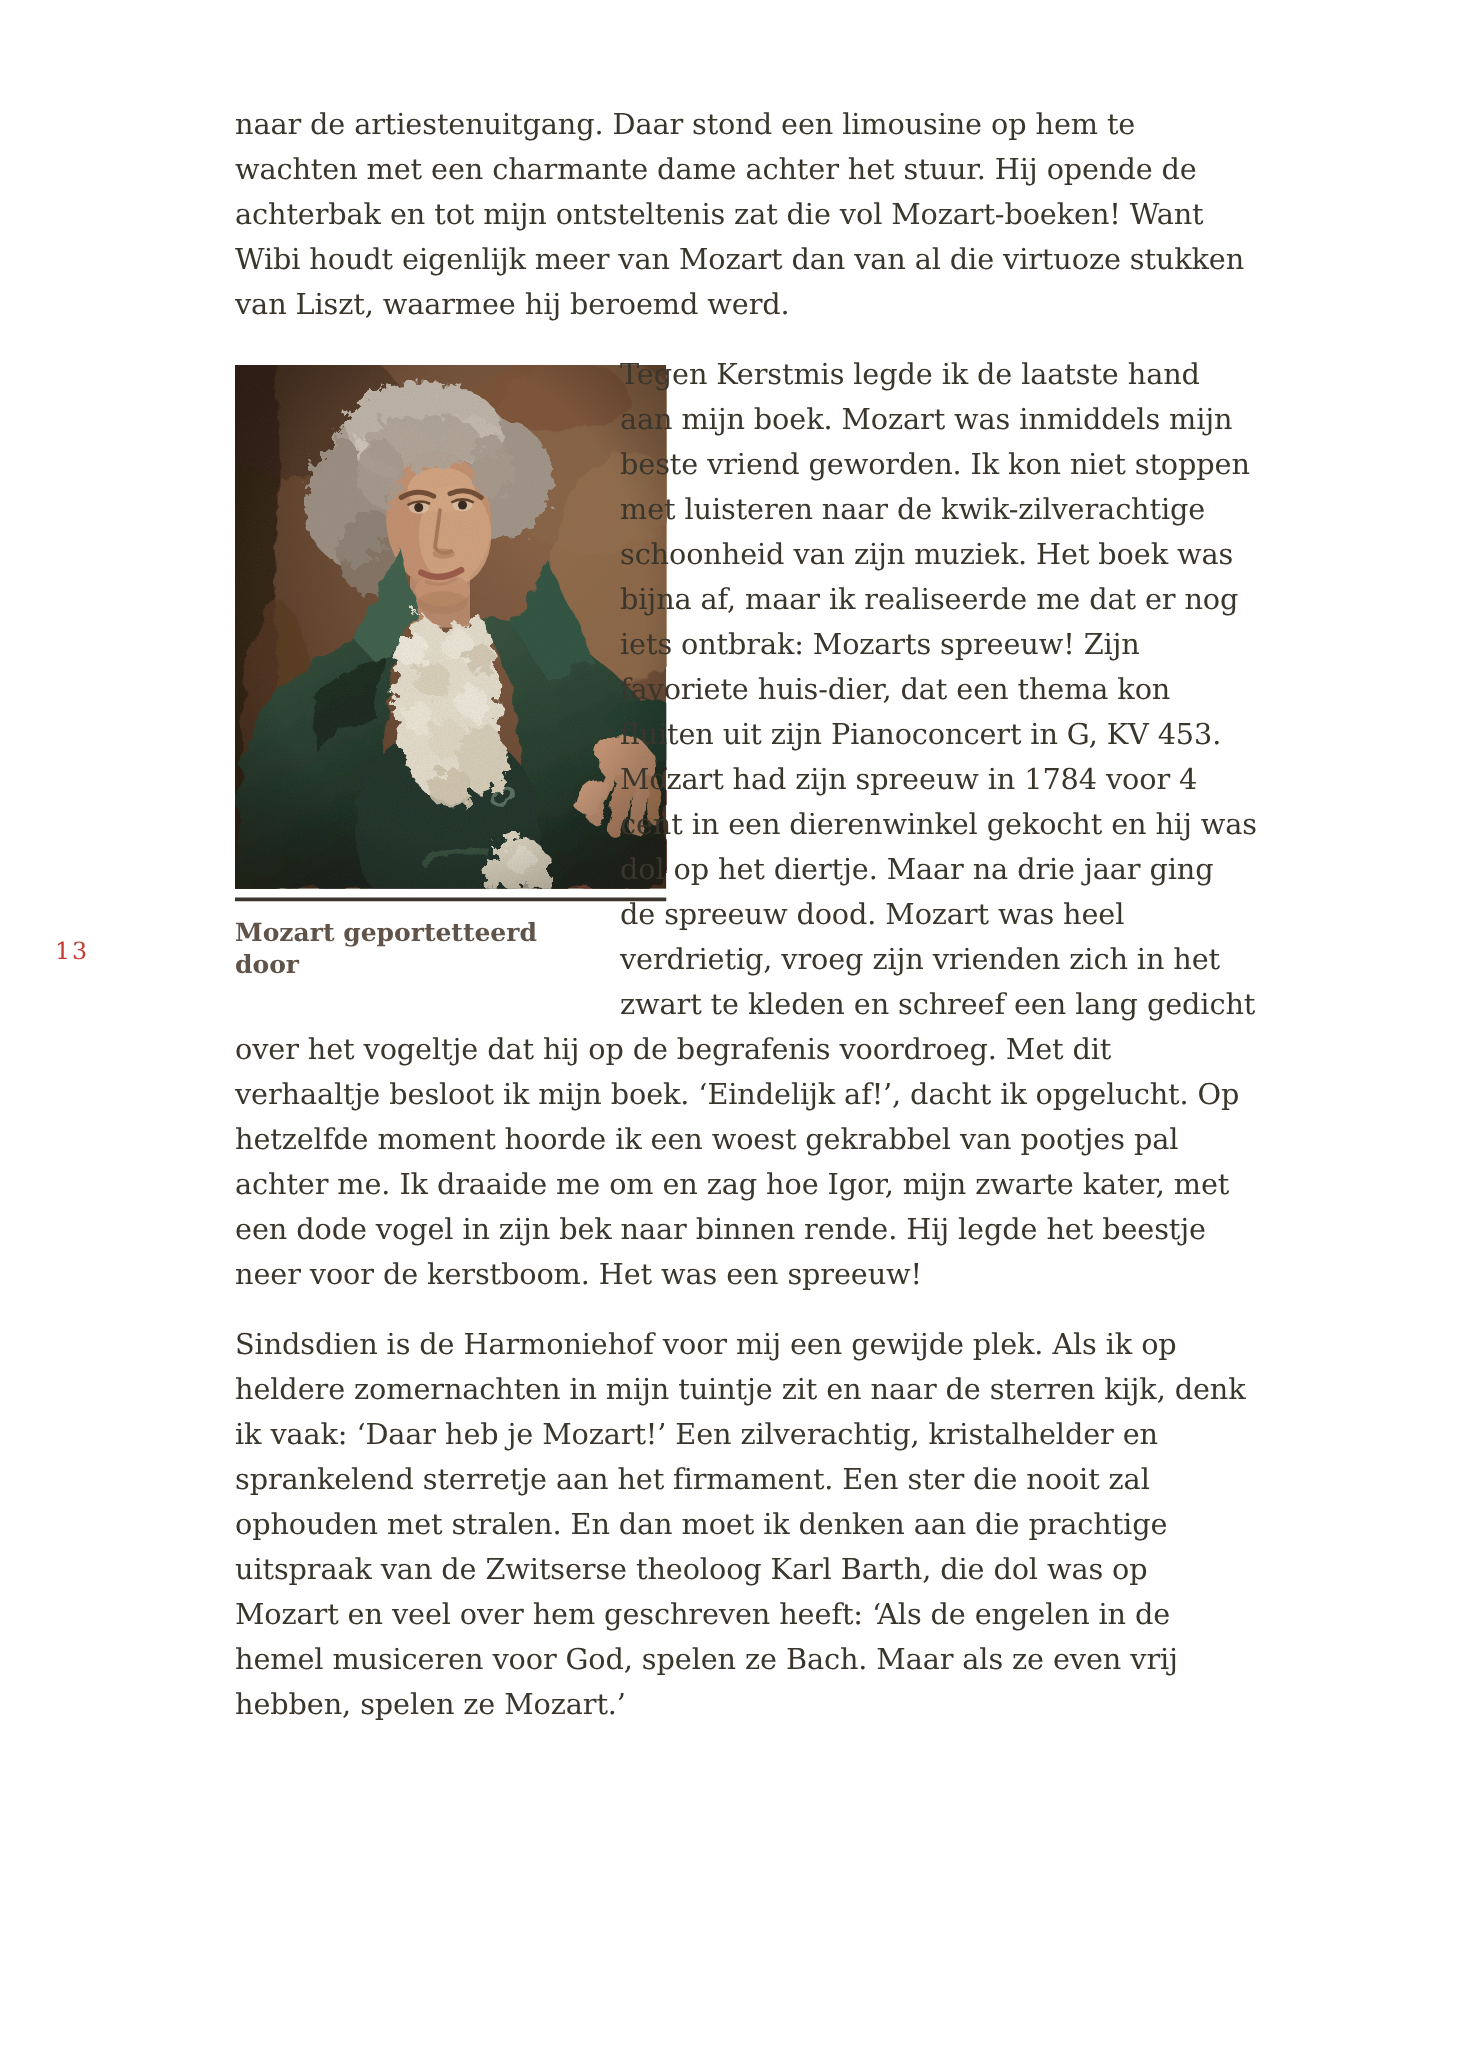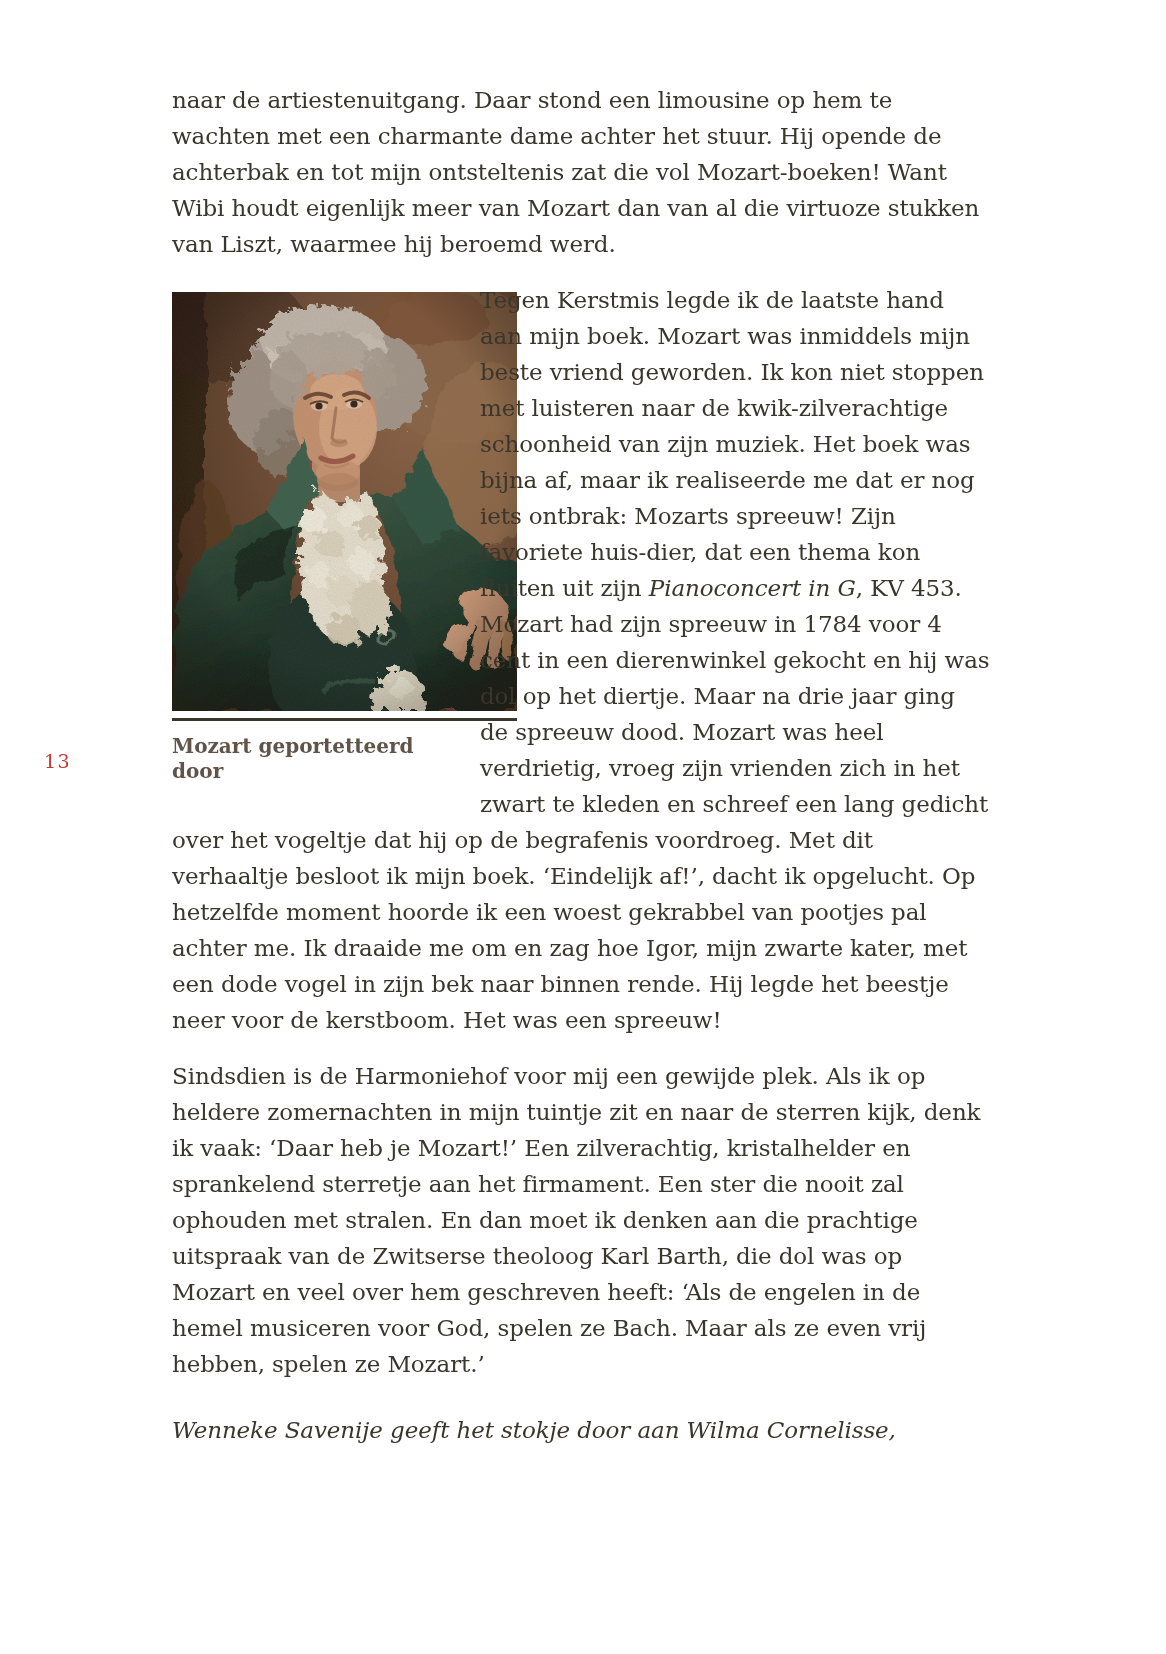--- a/index.html
+++ b/index.html
@@ -7,33 +7,33 @@
     position:relative;
     width:1166px;height:1654px;
     margin:0 auto;
     background:#ffffff;
     overflow:hidden;
     font-family:"DejaVu Serif","Liberation Serif",serif;
     color:#3b362c;
   }
   .content{
     position:absolute;
-    left:172px;top:82px;
+    left:188px;top:82px;
     width:818px;
     font-size:23px;
     line-height:36px;
     letter-spacing:-0.1px;
     text-align:left;
   }
   .content p{margin:0;}
   p.p2{margin-top:20px;}
   p.p3{margin-top:20px;}
   p.footer{margin-top:30px;font-style:italic;}
   p.footer .footer-line2{padding-left:7px;}
-  .ital{font-style:italic;}
+  .ital{}
 
   figure.portrait-figure{
     float:left;
     width:284px;
     margin:10px 24px 6px 0;
     padding:0;
   }
   figure.portrait-figure svg{display:block;width:345px;height:419px;}
   .caption-rule{
     height:2.5px;
@@ -208,17 +208,16 @@
         <figcaption style="color: rgb(96, 84, 74);">
           <span>Mozart geportetteerd door</span>
         </figcaption>
       </figure>
       <span>Tegen Kerstmis legde ik de laatste hand aan mijn boek. Mozart was inmiddels mijn beste vriend geworden. Ik kon niet stoppen met luisteren naar de kwik-zilverachtige schoonheid van zijn muziek. Het boek was bijna af, maar ik realiseerde me dat er nog iets ontbrak: Mozarts spreeuw! Zijn favoriete huis-dier, dat een thema kon fluiten uit zijn </span><span class="ital">Pianoconcert in G</span><span>, KV 453.&nbsp; Mozart had zijn spreeuw in 1784 voor 4 cent in een dierenwinkel gekocht en hij was dol op het diertje. Maar na drie jaar ging de spreeuw dood. Mozart was heel verdrietig, vroeg zijn vrienden zich in het zwart te kleden en schreef een lang gedicht over het vogeltje dat hij op de begrafenis voordroeg. Met dit verhaaltje besloot ik mijn boek. ‘Eindelijk af!’, dacht ik opgelucht. Op hetzelfde moment hoorde ik een woest gekrabbel van pootjes pal achter me. Ik draaide me om en zag hoe Igor, mijn zwarte kater, met een dode vogel in zijn bek naar binnen rende. Hij legde het beestje neer voor de kerstboom. Het was een spreeuw!</span>
     <p></p>
 
     <p class="p3">Sindsdien is de Harmoniehof voor mij een gewijde plek. Als ik op heldere zomernachten in mijn tuintje zit en naar de sterren kijk, denk ik vaak: ‘Daar heb je Mozart!’ Een zilverachtig, kristalhelder en sprankelend sterretje aan het firmament. Een ster die nooit zal ophouden met stralen. En dan moet ik denken aan die prachtige uitspraak van de Zwitserse theoloog Karl Barth, die dol was op Mozart en veel over hem geschreven heeft: ‘Als de engelen in de hemel musiceren voor God, spelen ze Bach. Maar als ze even vrij hebben, spelen ze Mozart.’</p>
 
     <p class="footer">
-      <span class="footer-line1" style="display:block">Wenneke Savenije geeft het stokje door aan Wilma Cornelisse,</span>
     </p>
 
   </div>
 </div>
 
 </body></html>

